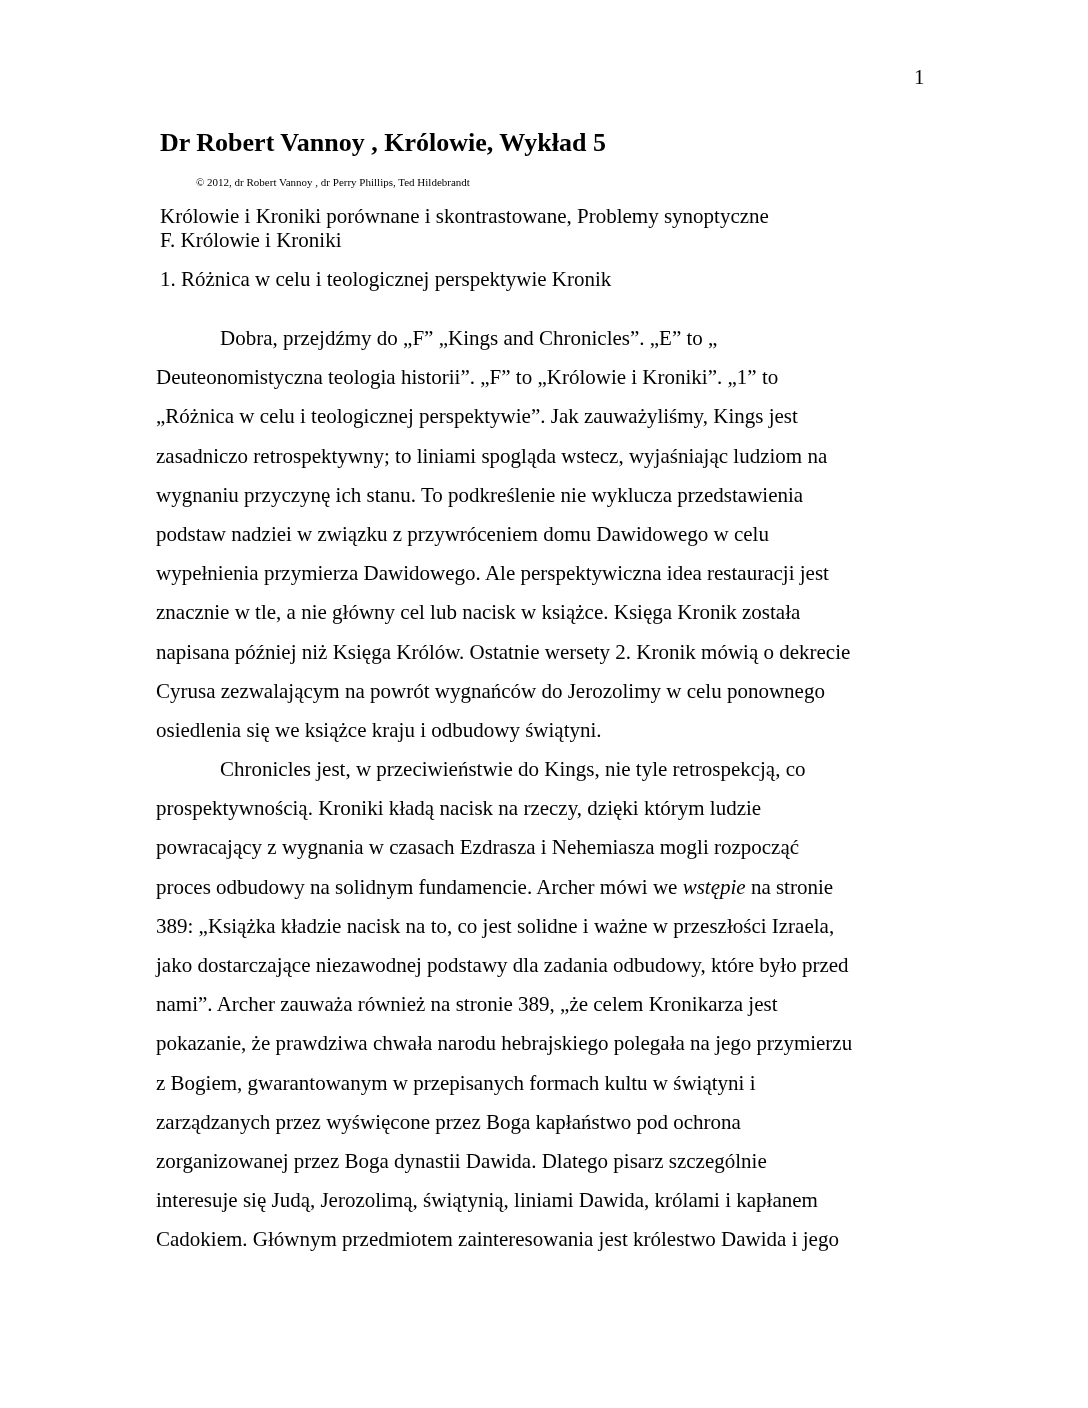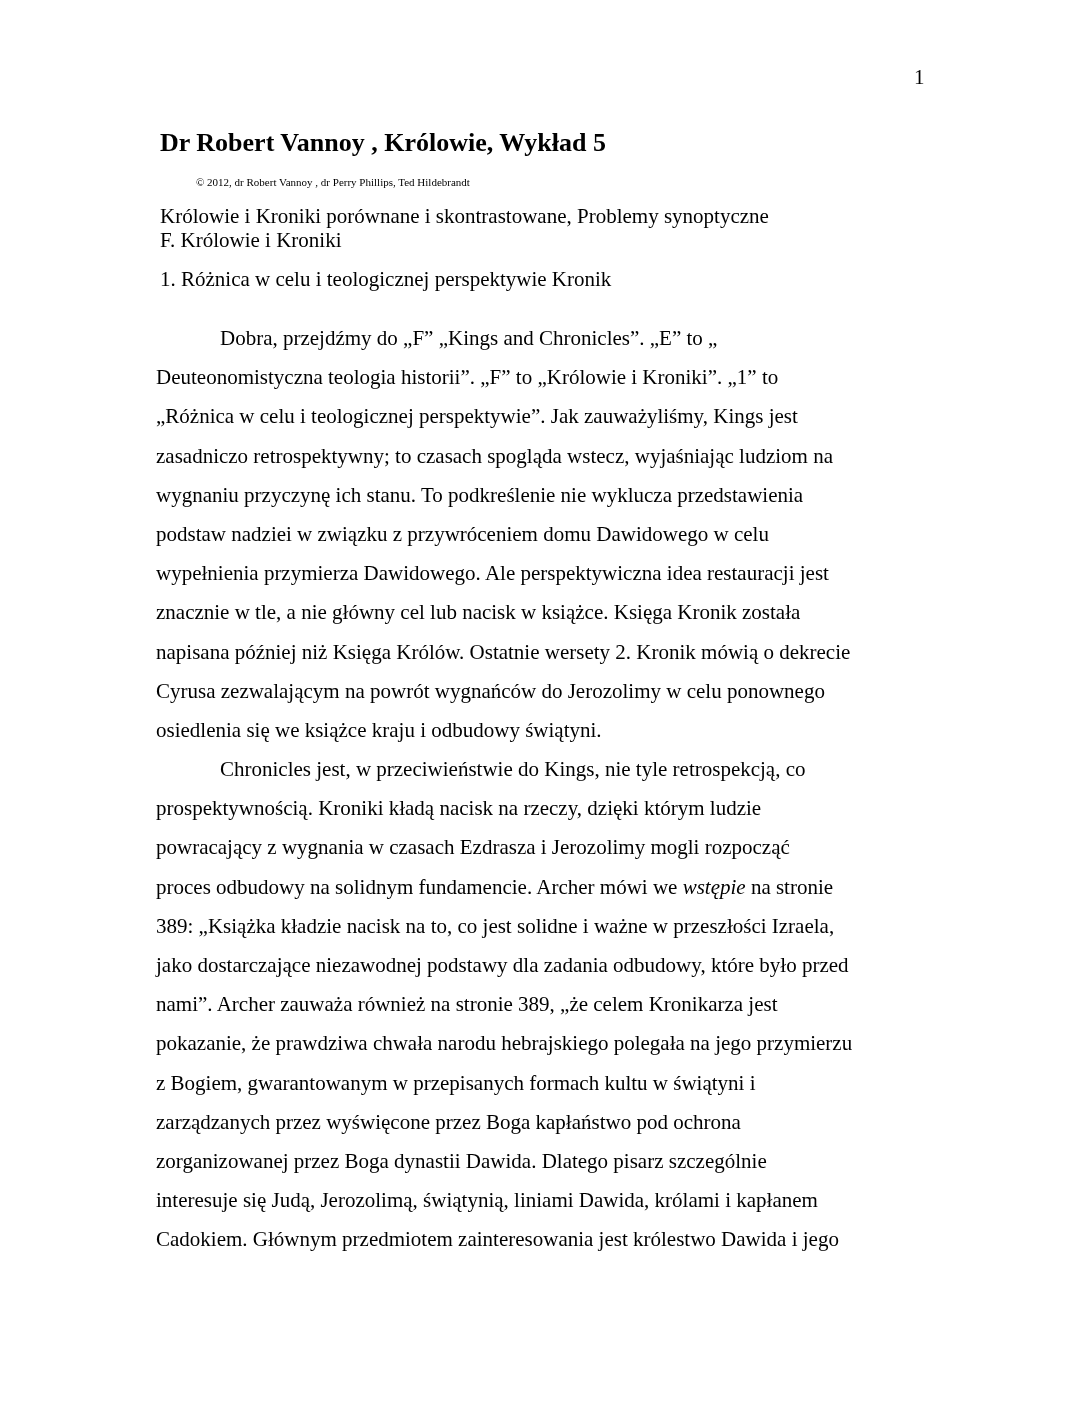--- a/index.html
+++ b/index.html
@@ -91,32 +91,32 @@
   <div class="subtitle">Królowie i Kroniki porównane i skontrastowane, Problemy synoptyczne</div>
 
   <div class="section-heading h-f">F. Królowie i Kroniki</div>
   <div class="section-heading h-1">1. Różnica w celu i teologicznej perspektywie Kronik</div>
 
   <div class="body-lines">
 
     <div class="line indent">Dobra, przejdźmy do „F” „Kings and Chronicles”. „E” to „</div>
     <div class="line">Deuteonomistyczna teologia historii”. „F” to „Królowie i Kroniki”. „1” to</div>
     <div class="line">„Różnica w celu i teologicznej perspektywie”. Jak zauważyliśmy, Kings jest</div>
-    <div class="line">zasadniczo retrospektywny; to czasach spogląda wstecz, wyjaśniając ludziom na</div>
+    <div class="line">zasadniczo retrospektywny; to liniami spogląda wstecz, wyjaśniając ludziom na</div>
     <div class="line">wygnaniu przyczynę ich stanu. To podkreślenie nie wyklucza przedstawienia</div>
     <div class="line">podstaw nadziei w związku z przywróceniem domu Dawidowego w celu</div>
     <div class="line">wypełnienia przymierza Dawidowego. Ale perspektywiczna idea restauracji jest</div>
     <div class="line">znacznie w tle, a nie główny cel lub nacisk w książce. Księga Kronik została</div>
     <div class="line">napisana później niż Księga Królów. Ostatnie wersety 2. Kronik mówią o dekrecie</div>
     <div class="line">Cyrusa zezwalającym na powrót wygnańców do Jerozolimy w celu ponownego</div>
     <div class="line">osiedlenia się we książce kraju i odbudowy świątyni.</div>
 
     <div class="line indent">Chronicles jest, w przeciwieństwie do Kings, nie tyle retrospekcją, co</div>
     <div class="line">prospektywnością. Kroniki kładą nacisk na rzeczy, dzięki którym ludzie</div>
-    <div class="line">powracający z wygnania w czasach Ezdrasza i Jerozolimy mogli rozpocząć</div>
+    <div class="line">powracający z wygnania w czasach Ezdrasza i Nehemiasza mogli rozpocząć</div>
     <div class="line"><span>proces odbudowy na solidnym fundamencie. Archer mówi we </span><em>wstępie</em><span> na stronie</span></div>
     <div class="line">389: „Książka kładzie nacisk na to, co jest solidne i ważne w przeszłości Izraela,</div>
     <div class="line">jako dostarczające niezawodnej podstawy dla zadania odbudowy, które było przed</div>
     <div class="line">nami”. Archer zauważa również na stronie 389, „że celem Kronikarza jest</div>
     <div class="line">pokazanie, że prawdziwa chwała narodu hebrajskiego polegała na jego przymierzu</div>
     <div class="line">z Bogiem, gwarantowanym w przepisanych formach kultu w świątyni i</div>
     <div class="line">zarządzanych przez wyświęcone przez Boga kapłaństwo pod ochrona</div>
     <div class="line">zorganizowanej przez Boga dynastii Dawida. Dlatego pisarz szczególnie</div>
     <div class="line">interesuje się Judą, Jerozolimą, świątynią, liniami Dawida, królami i kapłanem</div>
     <div class="line">Cadokiem. Głównym przedmiotem zainteresowania jest królestwo Dawida i jego</div>

